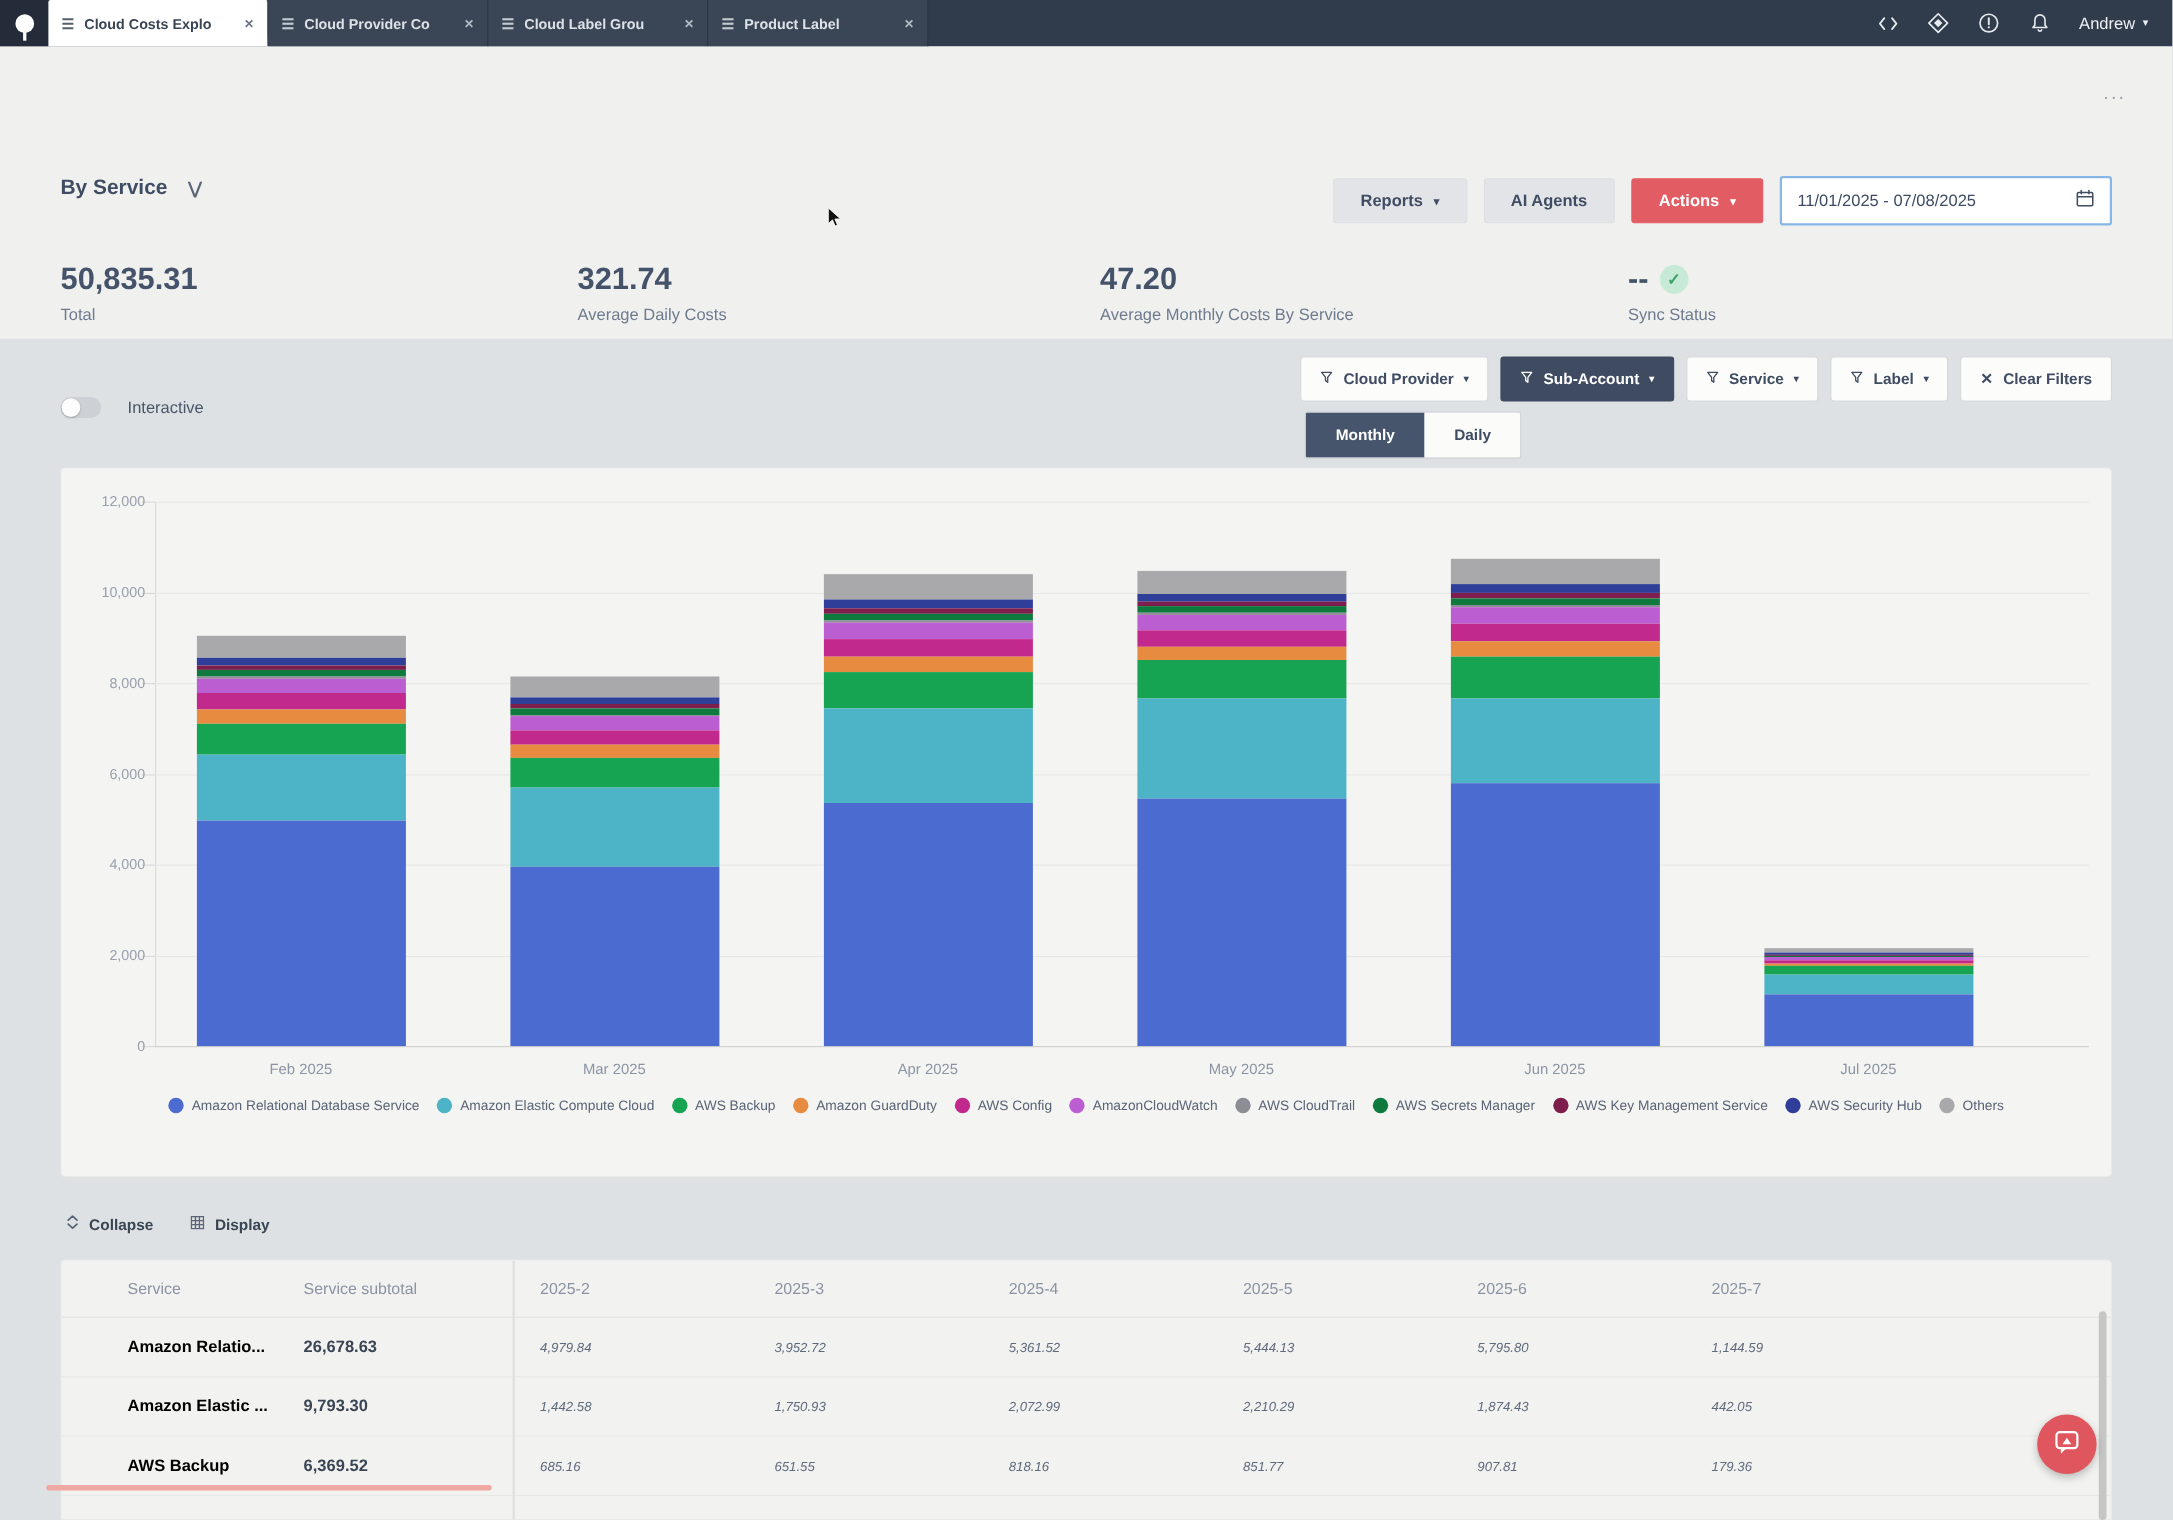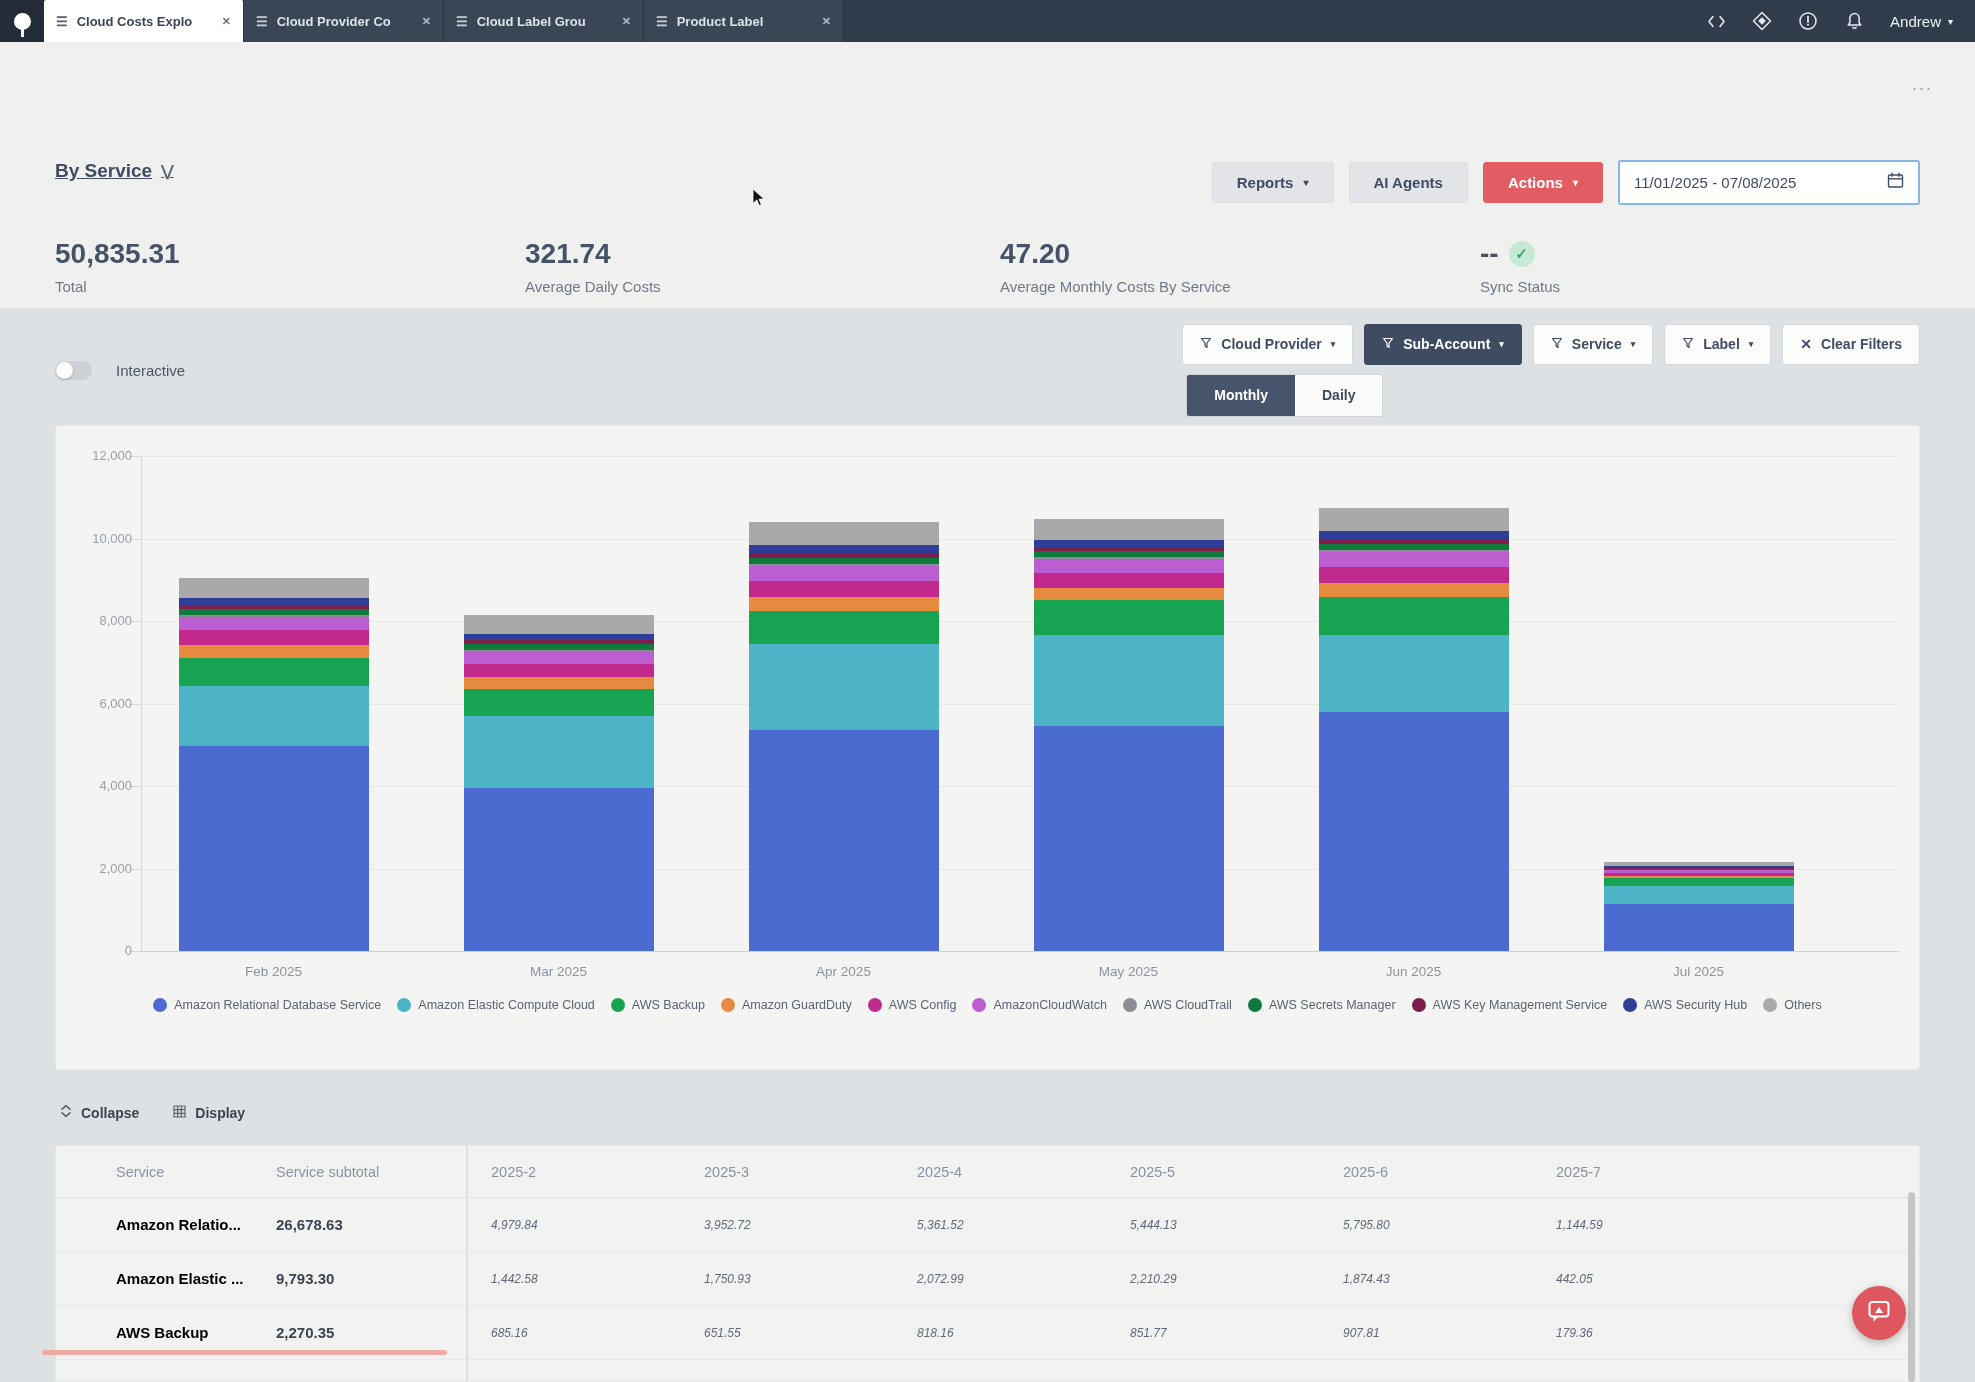--- a/index.html
+++ b/index.html
@@ -23,21 +23,21 @@
   .tb-ico { width:20px; height:20px; display:flex; align-items:center; justify-content:center; cursor:pointer; }
   .tb-ico svg { display:block; }
   .user-menu { font-size:15px; color:#eef1f4; display:flex; gap:7px; align-items:center; cursor:pointer; }
   .caret { font-size:10px; }
 
   
   .header { position:absolute; top:42px; left:0; right:0; height:266px; background:#f0f0ef; }
   .overflow-dots { position:absolute; right:42px; top:32px; color:#9aa0a8; font-size:18px; letter-spacing:2px; cursor:pointer; }
   .title-row { position:absolute; left:55px; top:118px; display:flex; align-items:baseline; gap:28px; }
   .page-title { font-size:36px; font-weight:800; color:#2f3a4d; letter-spacing:.3px; }
-  .view-selector { font-size:19px; font-weight:700; color:#3f4c63; display:flex; align-items:center; gap:9px; cursor:pointer;text-decoration:underline; }
+  .view-selector { font-size:19px; font-weight:700; color:#3f4c63; display:flex; align-items:center; gap:19px; cursor:pointer; }
   .view-selector .chev { font-size:15px; color:#5a6577; }
   .header-actions { position:absolute; top:118px; right:55px; display:flex; gap:15px; align-items:center; }
   .btn { height:41px; padding:0 24px; border-radius:3px; background:#e2e4e7; color:#3f4c63; font-size:15px; font-weight:700; display:flex; align-items:center; gap:10px; cursor:pointer; border:1px solid #dcdee1; }
   .btn.red { background:#e25c63; border-color:#e25c63; color:#fff; }
   .datebox { height:45px; width:302px; background:#fff; border:2px solid #87b7e8; border-radius:3px; display:flex; align-items:center; padding:0 14px; gap:10px; cursor:text; }
   .datebox .date-text { flex:1; font-size:15px; color:#3f4c63; }
   .stats { position:absolute; left:55px; right:55px; top:196px; height:70px; }
   .stat { position:absolute; top:0; }
   .stat .val { font-size:28px; font-weight:800; color:#44526a; display:flex; align-items:center; gap:10px; }
   .stat .lbl { margin-top:8px; font-size:15px; color:#6e7a8d; }
@@ -497,21 +497,21 @@
           <div class="sub">9,793.30</div>
           <div class="cell">1,442.58</div>
           <div class="cell">1,750.93</div>
           <div class="cell">2,072.99</div>
           <div class="cell">2,210.29</div>
           <div class="cell">1,874.43</div>
           <div class="cell">442.05</div>
         </div>
         <div class="tgrid trow">
           <div class="svc">AWS Backup</div>
-          <div class="sub">2,270.35</div>
+          <div class="sub">6,369.52</div>
           <div class="cell">685.16</div>
           <div class="cell">651.55</div>
           <div class="cell">818.16</div>
           <div class="cell">851.77</div>
           <div class="cell">907.81</div>
           <div class="cell">179.36</div>
         </div>
       </div>
     <div class="col-divider"></div>
   </div>

